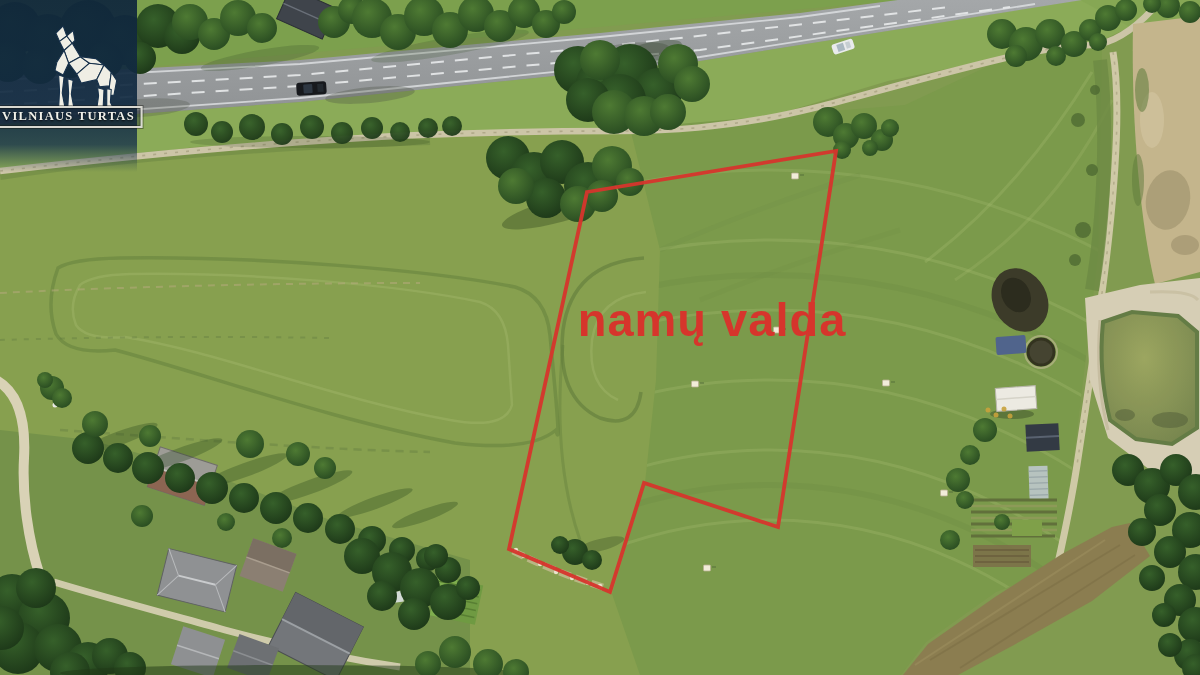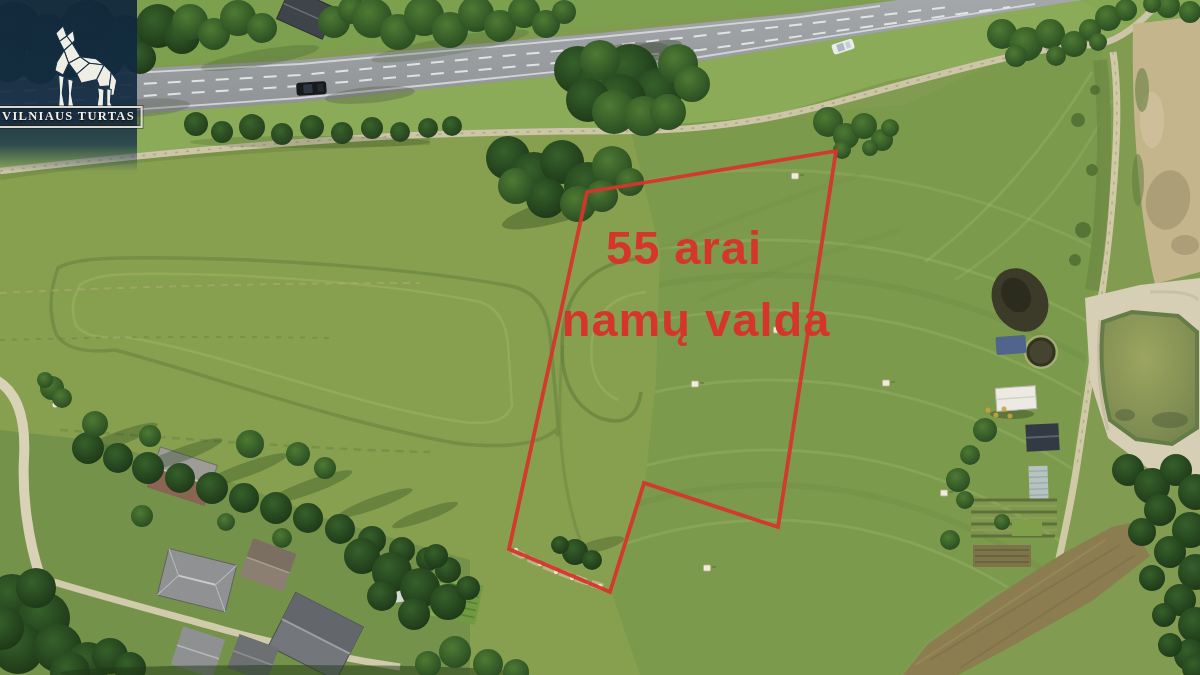--- a/index.html
+++ b/index.html
@@ -6,21 +6,21 @@
   .stage{position:relative;width:1200px;height:675px;overflow:hidden;
          font-family:"Liberation Sans",sans-serif;background:#819b50;}
   .scene{position:absolute;left:0;top:0;width:1200px;height:675px;display:block;}
 
   
   .plot-label{position:absolute;left:0;top:0;width:100%;height:100%;pointer-events:none;}
   .plot-label .line{position:absolute;transform:translateX(-50%);color:#d6352c;
       font-weight:700;font-size:47px;line-height:1;letter-spacing:1px;white-space:nowrap;
       font-family:"Liberation Sans",sans-serif;}
   .plot-label .l1{left:684px;top:224px;}
-  .plot-label .l2{left:696px;top:296px;text-align:right;}
+  .plot-label .l2{left:712px;top:296px;text-align:right;}
 
   
   .logo-panel{position:absolute;left:0;top:0;width:137px;height:172px;
       background:linear-gradient(180deg,rgba(16,39,60,.94) 0%,rgba(18,43,66,.92) 60%,
                  rgba(23,50,75,.80) 84%,rgba(30,60,88,0) 100%);}
   .logo-panel svg{position:absolute;left:0;top:6px;width:169px;height:118px;}
   .brand-box{position:absolute;left:50%;top:106px;transform:translateX(-50%);
       border:2px solid #d9d9d1;box-shadow:0 0 0 1px #14141066, inset 0 0 0 1px #14141066;
       background:rgba(12,24,36,.35);color:#f1f1ea;
       font:700 12.5px/1.25 "Liberation Serif",serif;letter-spacing:1.3px;
@@ -496,21 +496,20 @@
     <g>
           <rect x="703.5" y="565" width="7" height="6" rx="1" fill="#f1ecd9" stroke="#b9b090" stroke-width=".8"></rect>
           <rect x="712" y="566" width="4" height="2" fill="#55703a" opacity=".5"></rect>
         </g>
   </g>
 
   <polygon fill="none" stroke="#d6352c" stroke-width="3.8" stroke-linejoin="miter" opacity=".95" points="587,192 836,151 778,527 644,483 610,592 509,549"></polygon>
 </svg>
 
 <div class="plot-label">
-  <div class="line l1">55 arai</div>
   <div class="line l2">namų valda</div>
 </div>
 
 <div class="logo-panel">
   <svg viewBox="0 0 169 130">
     <g fill="#efeee4" stroke="#16304a" stroke-width="1.2" stroke-linejoin="round">
       <polygon points="53,30 61,22 65,33 57,39"></polygon>
       <polygon points="57,39 65,33 71,41 62,49"></polygon>
       <polygon points="65,33 72,27 74,38 71,41"></polygon>
       <polygon points="62,49 71,41 80,56 67,63"></polygon>

